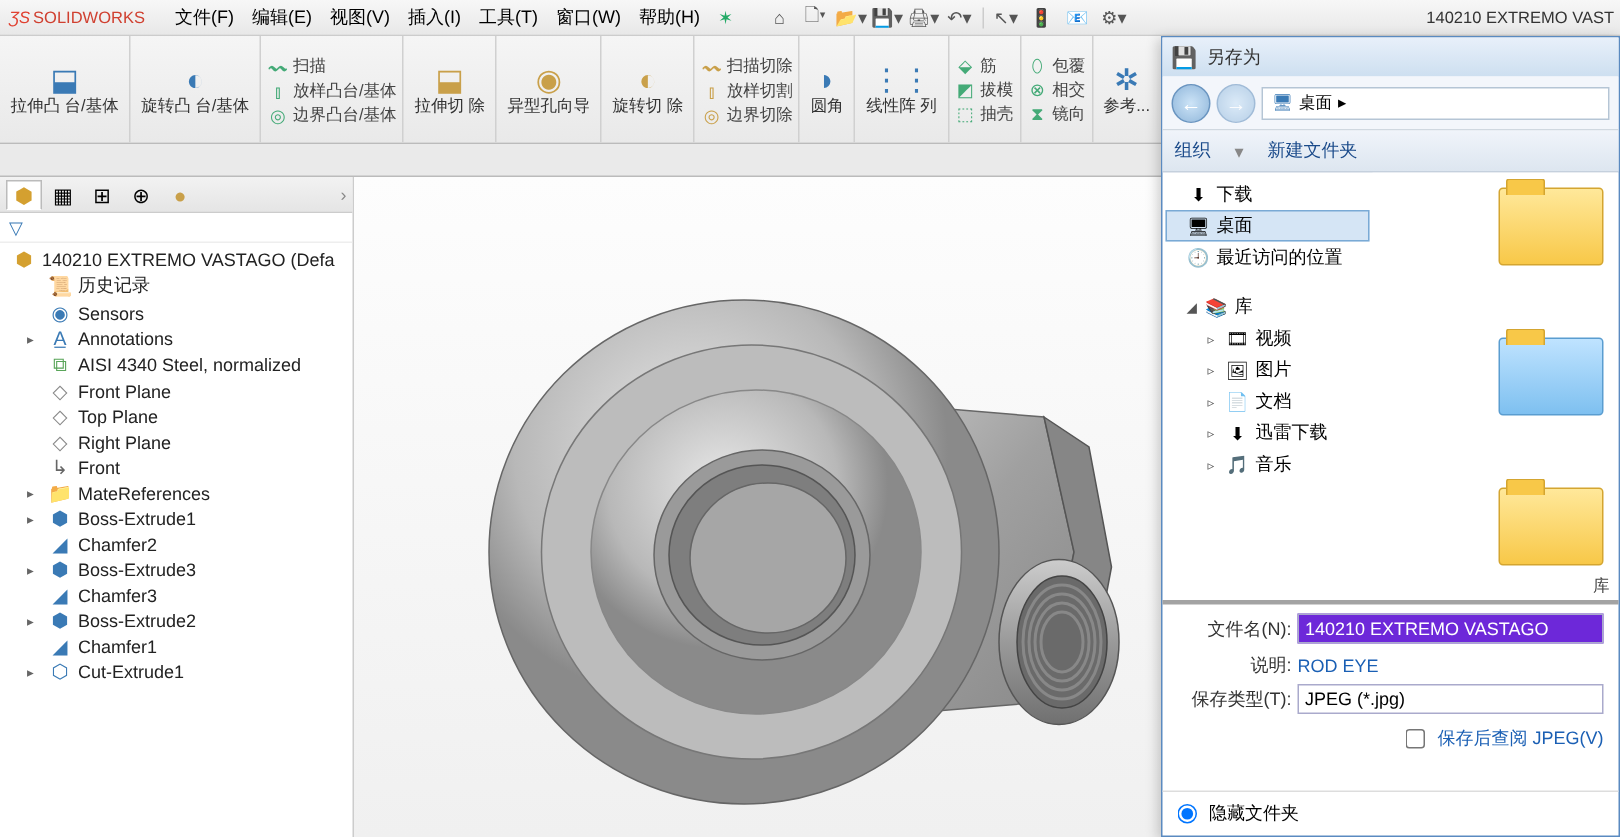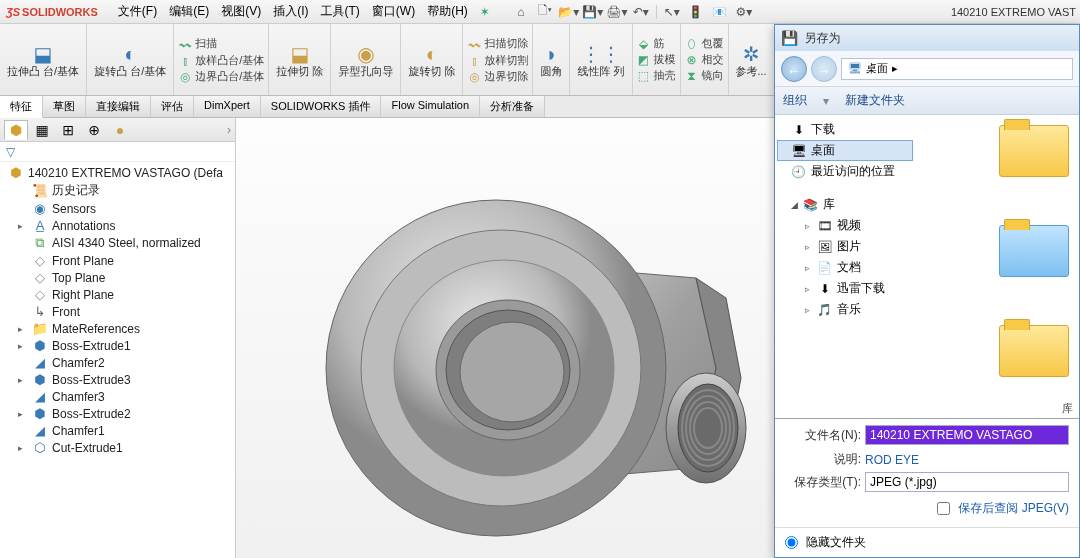--- a/index.html
+++ b/index.html
@@ -1,20 +1,20 @@
 <!DOCTYPE html>
 <html><head>
 <meta charset="utf-8">
 <style>
 * { margin: 0; padding: 0; box-sizing: border-box; font-family: "Microsoft YaHei", "Segoe UI", Arial, sans-serif; }
 body { width: 1080px; height: 558px; overflow: hidden; background: #fff; position: relative; font-size: 12px; }
 
 
 .titlebar { height: 24px; background: linear-gradient(#f7f7f7,#e8e8e8); display: flex; align-items: center; border-bottom: 1px solid #ccc; }
-.logo { display: flex; align-items: flex-end; padding: 0 6px; color: #d04030; font-weight: bold; font-size: 11px; }
+.logo { display: flex; align-items: flex-end; padding: 0 6px; color: #d04030; font-weight: normal; font-size: 11px; }
 .logo-ds { color: #e04030; font-style: italic; margin-right: 2px; }
 .menu { display: flex; margin-left: 8px; }
 .menu-item { padding: 3px 6px; cursor: default; }
 .toolbar-icons { display: flex; align-items: center; margin-left: 14px; gap: 2px; }
 .tb-icon { width: 22px; height: 18px; display: flex; align-items: center; justify-content: center; color: #555; border-radius: 2px; }
 .tb-icon.pin { color: #2a6; }
 .tb-sep { width: 1px; height: 14px; background: #ccc; margin: 0 2px; }
 .title-right { margin-left: auto; padding-right: 4px; font-size: 11px; color: #333; }
 
 
@@ -71,27 +71,27 @@
 .dlg-tree { width: 140px; padding: 4px 2px; font-size: 12px; overflow: hidden; }
 .dt-item { display: flex; align-items: center; gap: 4px; padding: 2px 4px 2px 14px; white-space: nowrap; }
 .dt-item.sel { background: #d5e5f5; border: 1px solid #7aaad5; padding: 1px 3px 1px 13px; }
 .dt-item.sub { padding-left: 28px; }
 .dt-item .ar { width: 8px; font-size: 9px; color: #555; }
 .dt-item .ic { width: 16px; text-align: center; }
 .dlg-folders { flex: 1; background: #fff; position: relative; overflow: hidden; }
 .folder-big { position: absolute; width: 90px; height: 70px; }
 .folder-shape { width: 70px; height: 52px; background: linear-gradient(#ffe89a,#f8c848); border-radius: 3px; position: relative; border: 1px solid #d4a530; }
 .folder-shape:before { content:''; position:absolute; top:-7px; left:4px; width:24px; height:10px; background:#f8c848; border-radius: 2px 2px 0 0; border: 1px solid #d4a530; border-bottom:none; }
-.dlg-fields { padding: 6px 10px; border-top: 1px solid #a3a3a3; font-size: 12px; }
+.dlg-fields { padding: 6px 10px; border-top: 3px solid #a3a3a3; font-size: 12px; }
 .fld-row { display: flex; align-items: center; margin-bottom: 4px; gap: 4px; }
 .fld-label { width: 76px; text-align: right; color: #333; }
 .fld-input { flex: 1; height: 20px; border: 1px solid #aac; padding: 0 4px; font-size: 12px; }
 .fld-input.sel { background: #6d28d9; color: #fff; }
 .fld-link { color: #1a5fb4; }
-.dlg-footer { padding: 6px 10px; border-top: 1px solid #ddd; display: flex; gap: 12px; font-size: 12px; }
+.dlg-footer { padding: 6px 10px; border-top: 1px solid #ddd; display: flex; gap: 12px; font-size: 12px; margin-top: 16px; }
 .chk { display: flex; align-items: center; gap: 8px; }
 .lib-label { position:absolute; right: 6px; bottom: 2px; font-size: 11px; color: #444; }
 </style>
 </head>
 <body>
 
 <div class="titlebar">
   <div class="logo">
     <span class="logo-ds">ƷS</span>
     <span>SOLIDWORKS</span>
@@ -248,30 +248,20 @@
   </div>
   <div class="rb-group rb-instant">
     <div class="rb-btn">
         <span class="ic">⬗</span>
         <span>Instant3D</span>
       </div>
   </div>
 </div>
 
 <div class="tabs">
-  <div id="cmdtabs" style="display:flex">
-      <div class="tab active">特征</div>
-      <div class="tab">草图</div>
-      <div class="tab">直接编辑</div>
-      <div class="tab">评估</div>
-      <div class="tab">DimXpert</div>
-      <div class="tab">SOLIDWORKS 插件</div>
-      <div class="tab">Flow Simulation</div>
-      <div class="tab">分析准备</div>
-    </div>
   <div class="tabs-right">
     <span>⊕</span>
     <span>🔍</span>
     <span>⬚</span>
     <span>🎨</span>
   </div>
 </div>
 
 <div class="main">
   <div class="left-panel">

